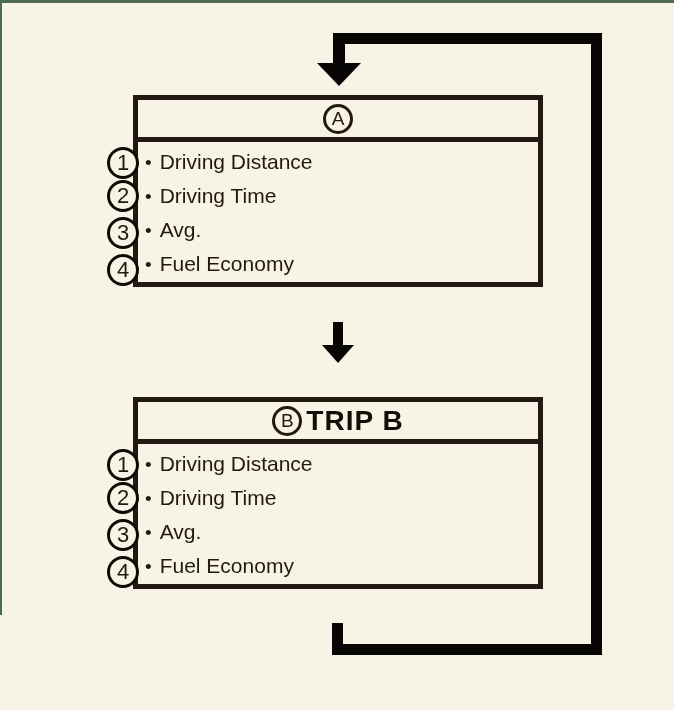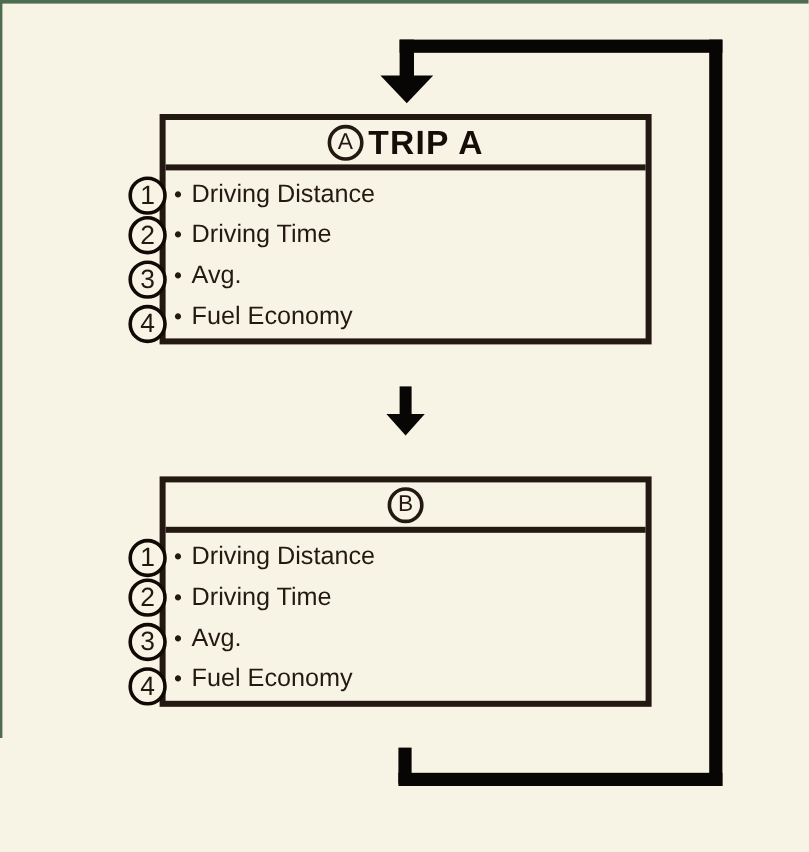--- a/index.html
+++ b/index.html
@@ -96,21 +96,20 @@
   <div class="mid-arrow">
     <div class="shaft"></div>
     <div class="head"></div>
   </div>
 
   <div class="trip-box box-a">
     <div class="box-header">
       <span class="badge-circle">
           <span>A</span>
         </span>
-      <span class="box-title">TRIP A</span>
     </div>
     <div class="box-body">
       <div class="trip-item">
         <span class="bullet">•</span>
         <span>Driving Distance</span>
       </div>
       <div class="trip-item">
         <span class="bullet">•</span>
         <span>Driving Time</span>
       </div>
@@ -135,20 +134,21 @@
     <div class="num-circle nc-4">
         <span>4</span>
       </div>
   </div>
 
   <div class="trip-box box-b">
     <div class="box-header">
       <span class="badge-circle">
           <span>B</span>
         </span>
+      <span class="box-title">TRIP B</span>
     </div>
     <div class="box-body">
       <div class="trip-item">
         <span class="bullet">•</span>
         <span>Driving Distance</span>
       </div>
       <div class="trip-item">
         <span class="bullet">•</span>
         <span>Driving Time</span>
       </div>

